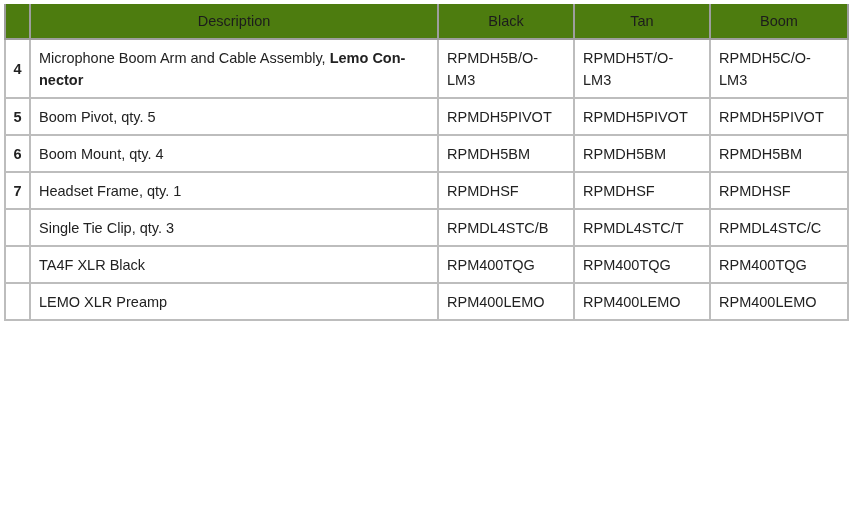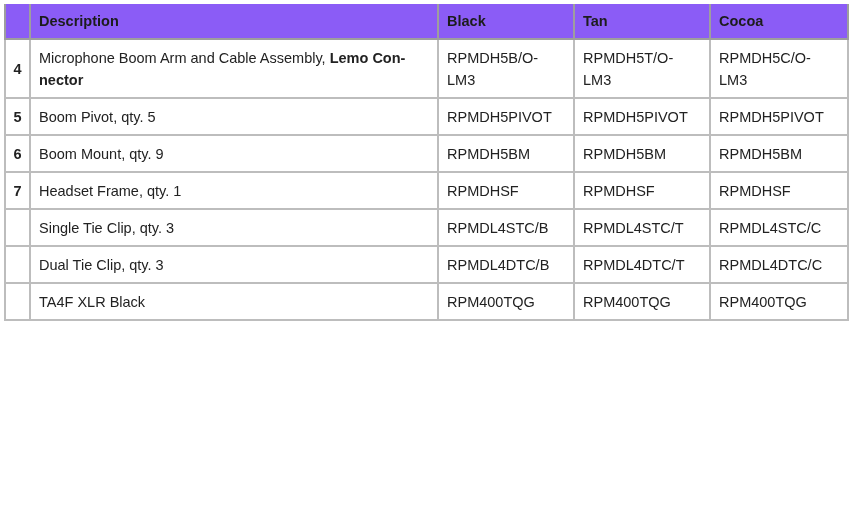--- a/index.html
+++ b/index.html
@@ -29,27 +29,28 @@
   col.c-desc { width: 408px; }
   col.c-black { width: 136px; }
   col.c-tan { width: 136px; }
   col.c-cocoa { width: 138px; }
   th, td {
     border: 2px solid #bdbdbd;
     vertical-align: middle;
     text-align: left;
   }
   thead th {
-    background: #8b5cf6;
+    background: #4d7c0f;
     color: #1c1c1c;
-    font-weight: bold;
+    font-weight: normal;
     height: 34px;
     padding: 0 8px;
     border-color: #9e9e9e;
     border-top: none;
+    text-align: center;
   }
   thead th.num { padding: 0; }
   td {
     padding: 0 8px;
     line-height: 22px;
     height: 35px;
   }
   td.num {
     padding: 0;
     text-align: center;
@@ -69,68 +70,68 @@
         <col class="c-black">
         <col class="c-tan">
         <col class="c-cocoa">
     </colgroup>
     <thead>
       <tr>
         <th class="num"></th>
         <th>Description</th>
         <th>Black</th>
         <th>Tan</th>
-        <th>Cocoa</th>
+        <th>Boom</th>
       </tr>
     </thead>
     <tbody>
       <tr class="tall">
         <td class="num">4</td>
         <td><span>Microphone Boom Arm and Cable Assembly, </span><span class="b">Lemo Con-nector</span></td>
         <td>RPMDH5B/O-LM3</td>
         <td>RPMDH5T/O-LM3</td>
         <td>RPMDH5C/O-LM3</td>
       </tr>
       <tr>
         <td class="num">5</td>
         <td>Boom Pivot, qty. 5</td>
         <td>RPMDH5PIVOT</td>
         <td>RPMDH5PIVOT</td>
         <td>RPMDH5PIVOT</td>
       </tr>
       <tr>
         <td class="num">6</td>
-        <td>Boom Mount, qty. 9</td>
+        <td>Boom Mount, qty. 4</td>
         <td>RPMDH5BM</td>
         <td>RPMDH5BM</td>
         <td>RPMDH5BM</td>
       </tr>
       <tr>
         <td class="num">7</td>
         <td>Headset Frame, qty. 1</td>
         <td>RPMDHSF</td>
         <td>RPMDHSF</td>
         <td>RPMDHSF</td>
       </tr>
       <tr>
         <td class="num"></td>
         <td>Single Tie Clip, qty. 3</td>
         <td>RPMDL4STC/B</td>
         <td>RPMDL4STC/T</td>
         <td>RPMDL4STC/C</td>
       </tr>
       <tr>
         <td class="num"></td>
-        <td>Dual Tie Clip, qty. 3</td>
-        <td>RPMDL4DTC/B</td>
-        <td>RPMDL4DTC/T</td>
-        <td>RPMDL4DTC/C</td>
-      </tr>
-      <tr>
-        <td class="num"></td>
         <td>TA4F XLR Black</td>
         <td>RPM400TQG</td>
         <td>RPM400TQG</td>
         <td>RPM400TQG</td>
+      </tr>
+      <tr>
+        <td class="num"></td>
+        <td>LEMO XLR Preamp</td>
+        <td>RPM400LEMO</td>
+        <td>RPM400LEMO</td>
+        <td>RPM400LEMO</td>
       </tr>
     </tbody>
   </table>
 </div>
 
 </body></html>

